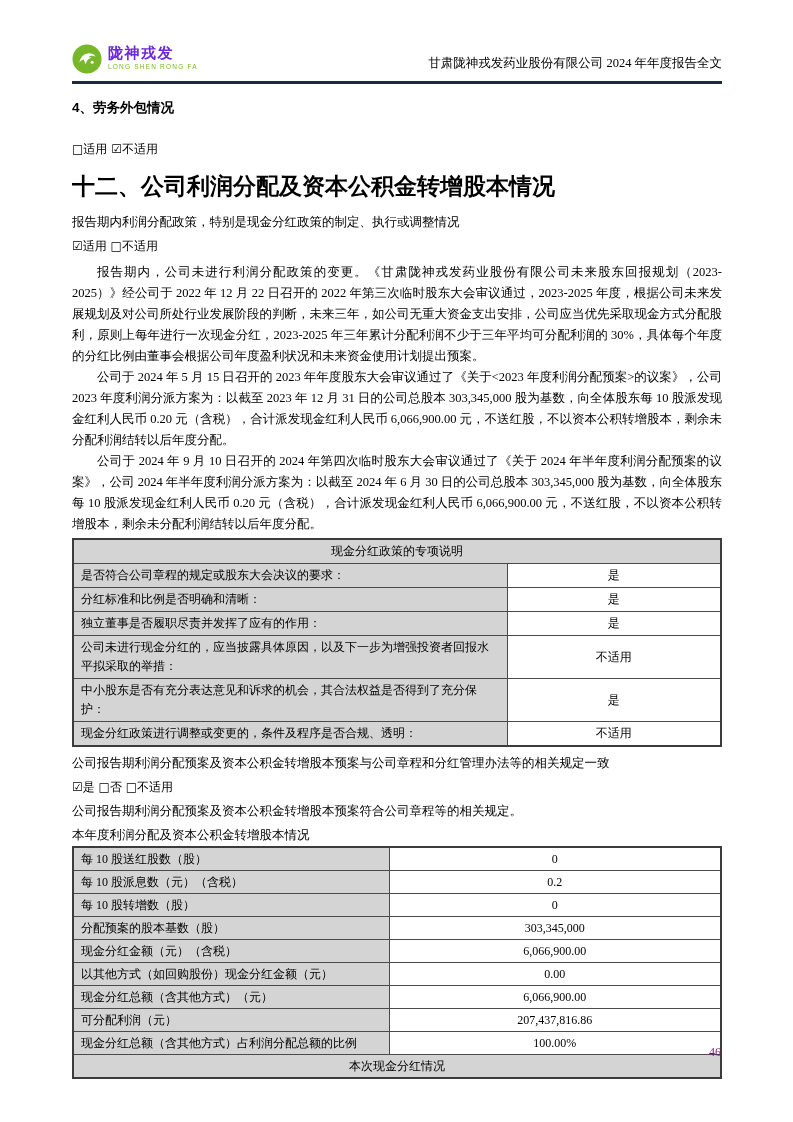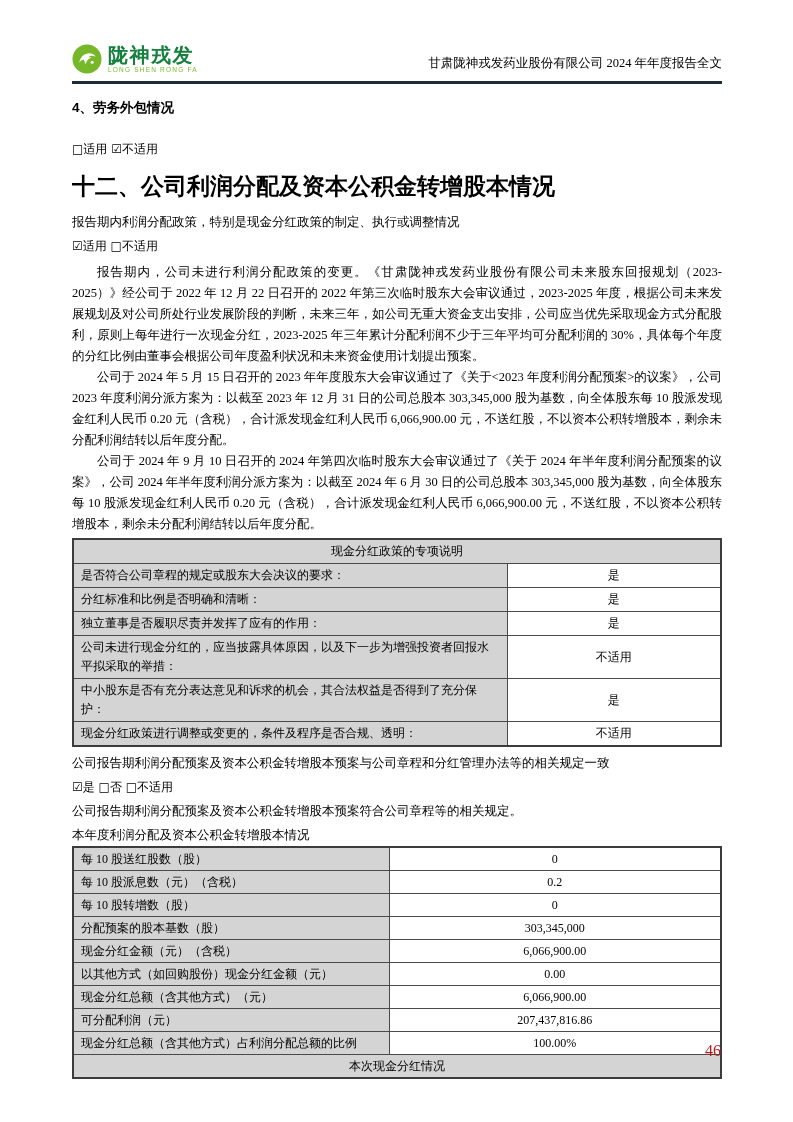--- a/index.html
+++ b/index.html
@@ -17,22 +17,22 @@
   
   .hdr{
     display:flex;justify-content:space-between;align-items:flex-end;
     padding-top:44px;padding-bottom:7px;
     border-bottom:3px solid #1c2b39;
   }
   .logo{display:flex;align-items:center;gap:6px;}
   .logo-circle{width:30px;height:30px;flex:0 0 30px;}
   .logo-txt{display:flex;flex-direction:column;line-height:1;}
   .logo-cn{
-    font-family:Liberation Sans, sans-serif;
-    font-weight:bold;color:#15803d;font-size:20px;letter-spacing:1.5px;
+    font-family:Liberation Mono, monospace;
+    font-weight:bold;color:#6d28d9;font-size:15px;letter-spacing:1.5px;
   }
   .logo-en{
     font-family:"Liberation Sans","DejaVu Sans",sans-serif;
     color:#76b82a;font-size:6.5px;letter-spacing:1.2px;margin-top:2px;
   }
   .doc-title{font-size:12.5px;padding-bottom:2px;}
   
   .h3{
     font-family:"Liberation Sans","DejaVu Sans",sans-serif;
     font-weight:bold;font-size:13.5px;margin:15px 0 0 0;line-height:18px;
@@ -58,21 +58,21 @@
   }
   .shade{background:#d4d4d4;}
   .cell-val{text-align:center;background:#ffffff;}
   .span-head{text-align:center;background:#d4d4d4;}
   .t1 .col-label{width:67%;} .t1 .col-value{width:33%;}
   .t2 .col-label{width:48.8%;} .t2 .col-value{width:51.2%;}
   .t2 td{line-height:18px;padding:2px 7px;}
   
   .pageno{
     position:absolute;right:72px;bottom:62px;
-    font-size:16px;color:#b91c1c;margin-top:16px;
+    font-size:12px;color:#701a75;margin-top:16px;
   }
 </style>
 </head>
 <body>
 
 <div class="page">
 
   <div class="hdr">
     <div class="logo">
       <span class="logo-circle">

